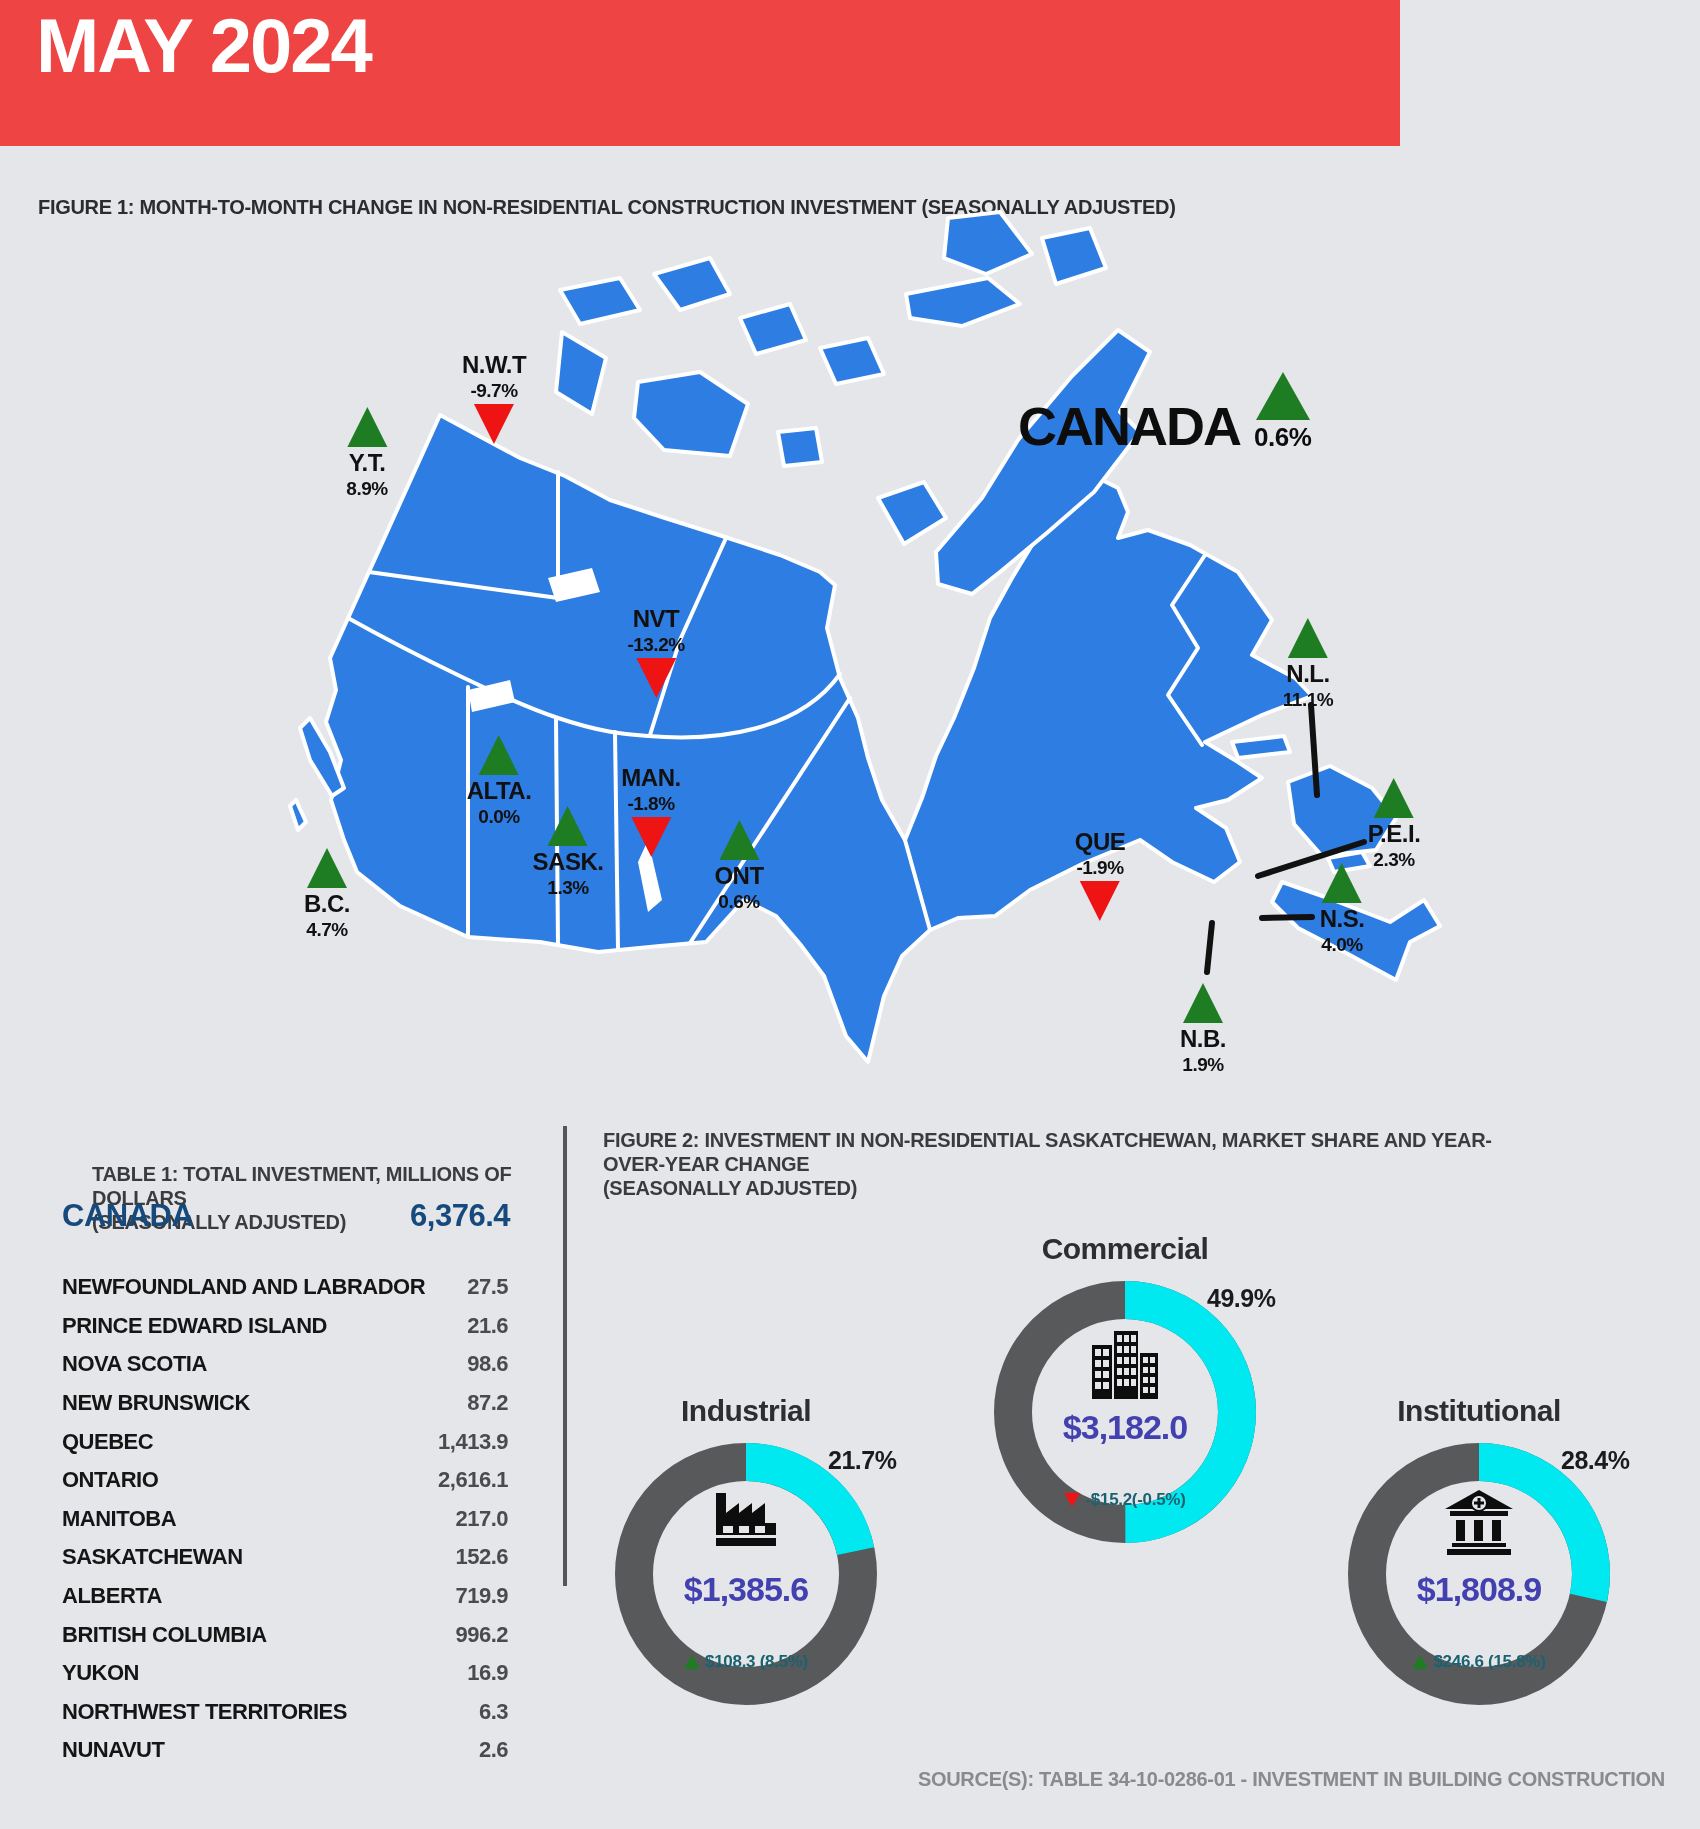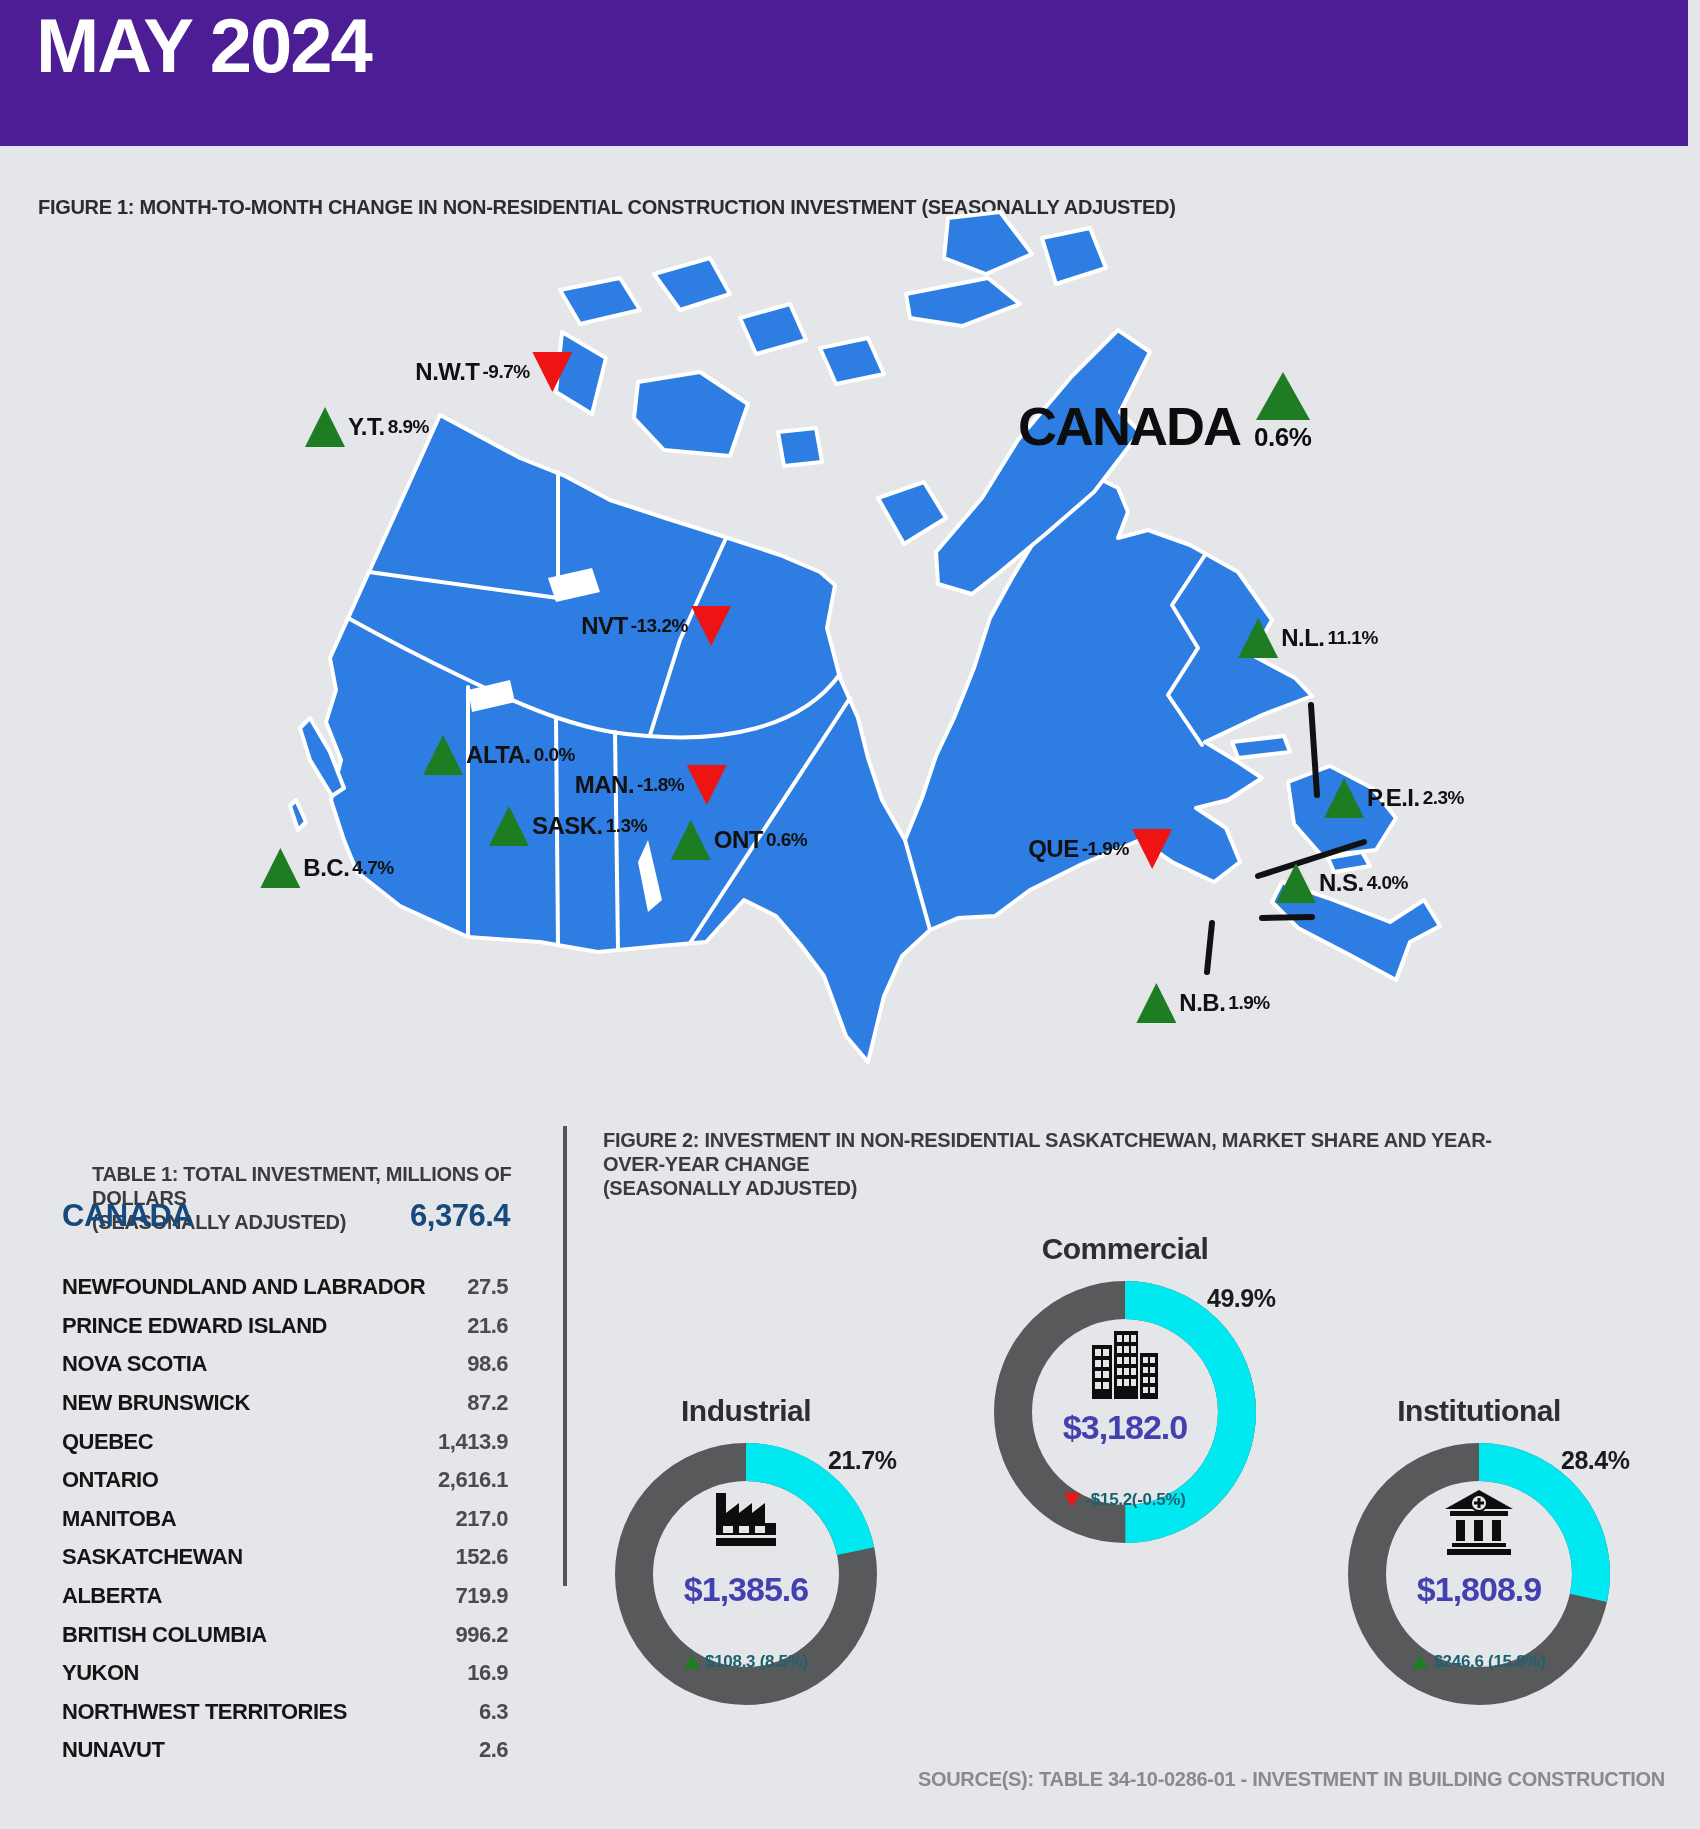--- a/index.html
+++ b/index.html
@@ -1,30 +1,30 @@
 <!DOCTYPE html>
 <html><head>
 <meta charset="utf-8">
 <style>
   html,body{margin:0;padding:0;background:#cfd1d6;}
   .page{position:relative;width:1700px;height:1829px;background:#e5e6ea;overflow:hidden;
         font-family:"Liberation Sans",sans-serif;-webkit-font-smoothing:antialiased;}
   
-  .hdr{position:absolute;left:0;top:0;width:1672px;height:146px;background:#4c1d95;color:#fff;padding-left:16px;}
+  .hdr{position:absolute;left:0;top:0;width:1400px;height:146px;background:#ef4444;color:#fff;}
   .hdr-title{position:absolute;left:36px;top:2px;font-size:76px;font-weight:bold;letter-spacing:-2px;}
   .hdr-sub{position:absolute;left:38px;top:88px;font-size:29px;font-weight:bold;letter-spacing:-0.5px;}
   
   .fig1-title{position:absolute;left:38px;top:196px;font-size:20px;font-weight:bold;color:#2c2c2e;letter-spacing:-0.3px;}
   .sec-title{font-size:20px;font-weight:bold;color:#3b3b3d;letter-spacing:-0.3px;line-height:24px;}
   .tbl-title{position:absolute;left:62px;top:1162px;width:470px;margin-left:30px;}
   .fig2-title{position:absolute;left:603px;top:1128px;width:900px;}
   
   .map-svg{position:absolute;left:0;top:200px;}
   .map-labels{position:absolute;left:0;top:200px;width:1700px;height:880px;}
-  .region{position:absolute;display:flex;flex-direction:row;align-items:center;gap:3px;transform:translateX(-50%);text-align:center;}
+  .region{position:absolute;display:flex;flex-direction:column;align-items:center;gap:3px;transform:translateX(-50%);text-align:center;}
   .region-name{font-size:24px;font-weight:bold;color:#111;letter-spacing:-0.5px;line-height:26px;white-space:nowrap;}
   .region-pct{font-size:19px;font-weight:bold;color:#111;letter-spacing:-0.5px;line-height:20px;}
   .tri{width:0;height:0;}
   .tri.up{border-left:20px solid transparent;border-right:20px solid transparent;border-bottom:40px solid #1e7d23;}
   .tri.down{border-left:20px solid transparent;border-right:20px solid transparent;border-top:40px solid #ee1414;}
   .canada-wrap{position:absolute;left:1018px;top:172px;display:flex;align-items:flex-end;gap:14px;}
   .canada-text{font-size:54px;font-weight:bold;color:#0d0d0d;letter-spacing:-2px;line-height:58px;}
   .canada-col{display:flex;flex-direction:column;align-items:center;gap:2px;padding-bottom:2px;}
   .canada-tri{width:0;height:0;}
   .canada-tri.up{border-left:27px solid transparent;border-right:27px solid transparent;border-bottom:48px solid #1e7d23;}

